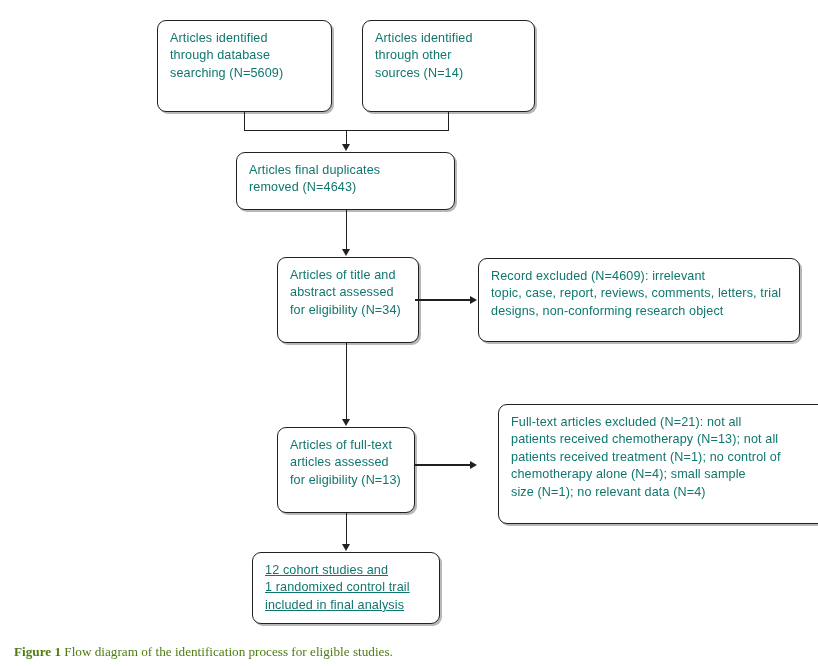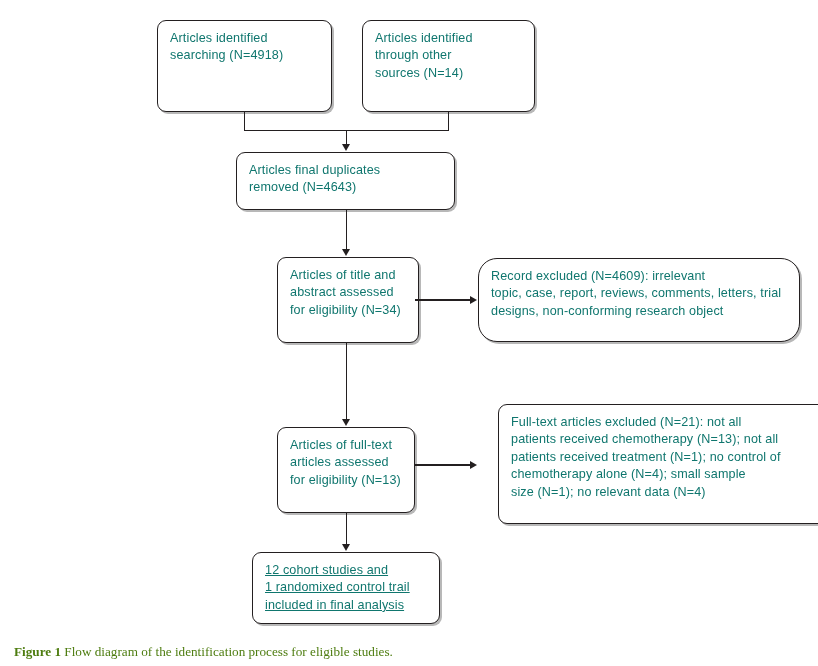--- a/index.html
+++ b/index.html
@@ -40,21 +40,21 @@
   }
   .node .line {
     display: block;
     white-space: pre;
   }
 
   .node-db        { left: 157px; top: 20px;  width: 175px; height: 92px; }
   .node-other     { left: 362px; top: 20px;  width: 173px; height: 92px; }
   .node-dedup     { left: 236px; top: 152px; width: 219px; height: 58px; }
   .node-title     { left: 277px; top: 257px; width: 142px; height: 86px; }
-  .node-rec-excl  { left: 478px; top: 258px; width: 322px; height: 84px; border-radius: 19px; }
+  .node-rec-excl  { left: 478px; top: 258px; width: 322px; height: 84px; }
   .node-fulltext  { left: 277px; top: 427px; width: 138px; height: 86px; }
   .node-ft-excl   { left: 478px; top: 404px; width: 362px; height: 120px; margin-left: 20px; }
   .node-included  { left: 252px; top: 552px; width: 188px; height: 72px; text-decoration: underline; }
 
   
   .conn {
     position: absolute;
     background: #231f20;
   }
   .vline { width: 1.4px; }
@@ -119,21 +119,22 @@
     font-weight: bold;
   }
 </style>
 </head>
 <body>
 
 <div id="figure-canvas">
 
   <div class="node node-db">
     <span class="line">Articles identified</span>
-    <span class="line">searching (N=4918)</span>
+    <span class="line">through database</span>
+    <span class="line">searching (N=5609)</span>
   </div>
 
   <div class="node node-other">
     <span class="line">Articles identified</span>
     <span class="line">through other</span>
     <span class="line">sources (N=14)</span>
   </div>
 
   <div class="node node-dedup">
     <span class="line">Articles final duplicates</span>

